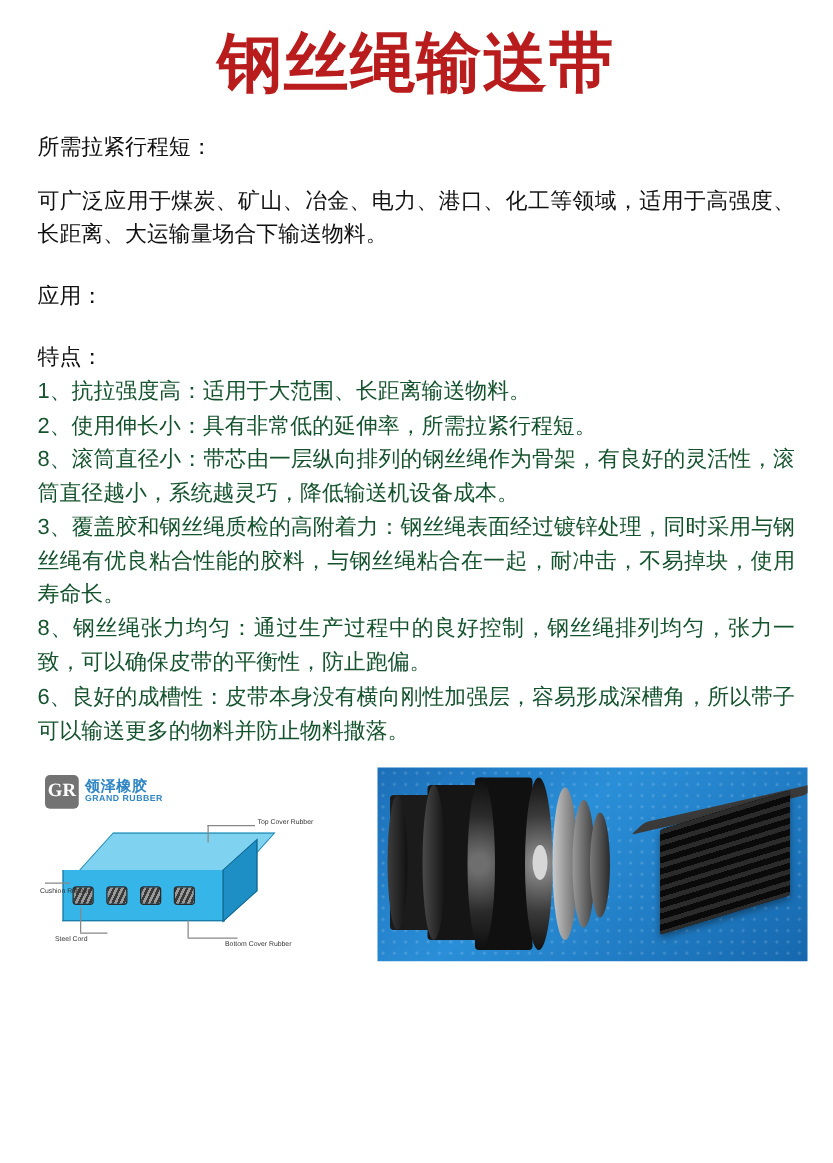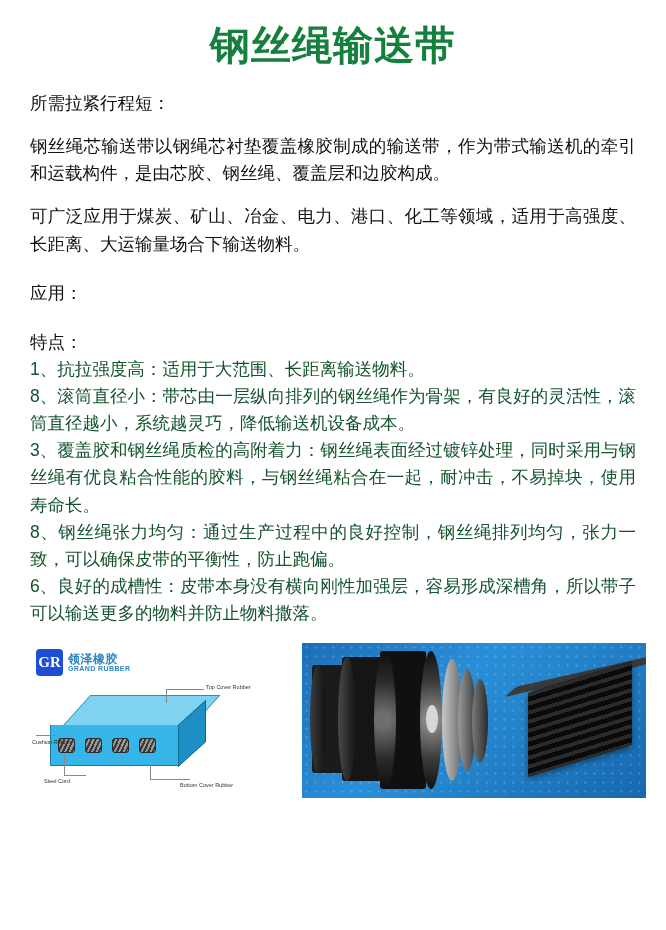--- a/index.html
+++ b/index.html
@@ -15,26 +15,26 @@
     overflow: hidden;
   }
   .page {
     width: 666px;
     height: 930px;
     position: relative;
     box-sizing: border-box;
   }
   .title {
     text-align: center;
-    font-size: 40px;
+    font-size: 52px;
     font-weight: bold;
     letter-spacing: 1px;
     margin: 22px 0 0 0;
     line-height: 1.15;
-    color: #15803d;
+    color: #b91c1c;
   }
   .content {
     padding: 0 30px;
     box-sizing: border-box;
   }
   .para {
     font-size: 17.5px;
     line-height: 1.55;
     margin: 0 0 0 0;
     color: #111;
@@ -77,21 +77,21 @@
   
   .logo {
     position: absolute;
     left: 6px; top: 6px;
     display: flex;
     align-items: center;
     gap: 5px;
   }
   .logo-mark {
     width: 27px; height: 27px;
-    background: #1d4ed8;
+    background: #737373;
     border-radius: 4px;
     color: #fff;
     font-size: 15px;
     font-weight: bold;
     display: flex;
     align-items: center;
     justify-content: center;
     font-family: "Liberation Serif", serif;
   }
   .logo-text { line-height: 1.05; }
@@ -206,28 +206,28 @@
 </head>
 <body>
 
 <div class="page">
 
   <h1 class="title">钢丝绳输送带</h1>
 
   <div class="content">
 
     <p class="para gap-lg">所需拉紧行程短：</p>
-    <p class="para gap-md indent"> 钢丝绳芯输送带以钢绳芯衬垫覆盖橡胶制成的输送带，作为带式输送机的牵引和运载构件，是由芯胶、钢丝绳、覆盖层和边胶构成。</p>
 
     <p class="para gap-md indent"> 可广泛应用于煤炭、矿山、冶金、电力、港口、化工等领域，适用于高强度、长距离、大运输量场合下输送物料。</p>
     <p class="para gap-lg">应用：</p>
 
     <p class="para gap-lg">特点：</p>
 
     <p class="list-item">1、抗拉强度高：适用于大范围、长距离输送物料。</p>
+    <p class="list-item">2、使用伸长小：具有非常低的延伸率，所需拉紧行程短。</p>
     <p class="list-item">8、滚筒直径小：带芯由一层纵向排列的钢丝绳作为骨架，有良好的灵活性，滚筒直径越小，系统越灵巧，降低输送机设备成本。</p>
     <p class="list-item">3、覆盖胶和钢丝绳质检的高附着力：钢丝绳表面经过镀锌处理，同时采用与钢丝绳有优良粘合性能的胶料，与钢丝绳粘合在一起，耐冲击，不易掉块，使用寿命长。</p>
     <p class="list-item">8、钢丝绳张力均匀：通过生产过程中的良好控制，钢丝绳排列均匀，张力一致，可以确保皮带的平衡性，防止跑偏。</p>
     <p class="list-item">6、良好的成槽性：皮带本身没有横向刚性加强层，容易形成深槽角，所以带子可以输送更多的物料并防止物料撒落。</p>
 
   </div>
 
   <div class="images">
 
     <div class="img-left">

